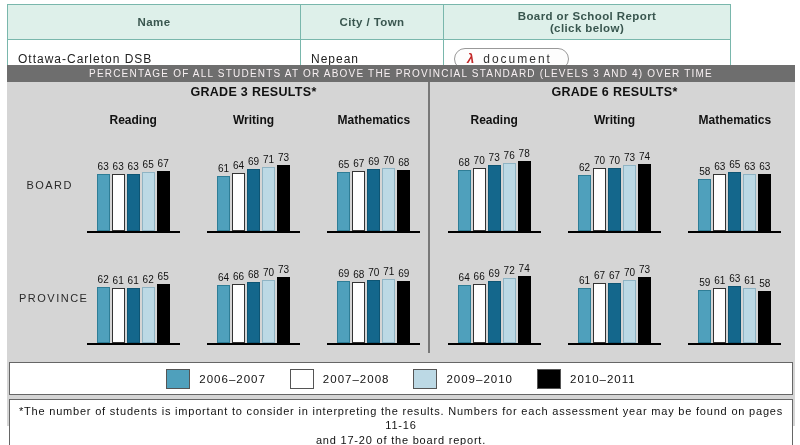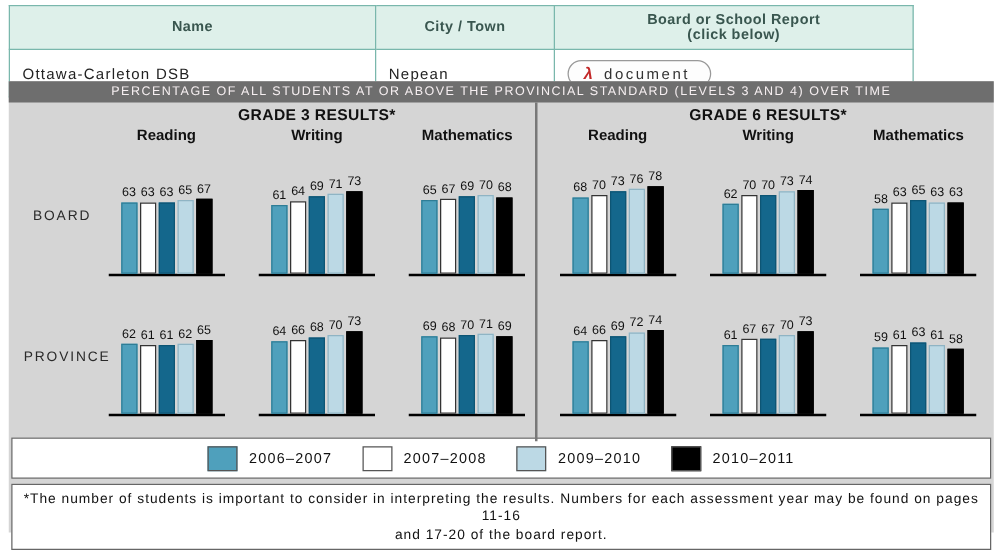--- a/index.html
+++ b/index.html
@@ -37,21 +37,21 @@
   .banner{
     height:17px;background:#6e6e6e;color:#f6eff1;
     font-size:10px;letter-spacing:1.2px;text-align:center;line-height:17px;
     white-space:nowrap;
   }
   .vdivider{position:absolute;left:421px;top:17px;width:2px;height:271px;background:#787878;}
   .head-row{display:flex;margin-top:3px;}
   .label-spacer{width:66px;}
   .halfh{flex:1;}
   .grade-title{text-align:center;font-size:12.5px;font-weight:bold;color:#111;letter-spacing:.3px;}
-  .subjects{display:flex;margin-top:2px;}
+  .subjects{display:flex;margin-top:14px;}
   .subject{flex:1;text-align:center;font-size:12px;font-weight:bold;color:#111;}
   .data-row{display:flex;height:115px;}
   .data-row.prov{height:112px;}
   .row-label{
     width:66px;box-sizing:border-box;padding-left:12px;align-self:center;
     font-size:11px;letter-spacing:1.5px;color:#2a2a2a;text-align:right;
   }
   .half{flex:1;display:flex;}
   .slot{flex:1;display:flex;justify-content:center;align-items:flex-end;padding-bottom:9px;}
   .bars{display:flex;align-items:flex-end;gap:2px;padding:0 10px;border-bottom:2px solid #000;}

